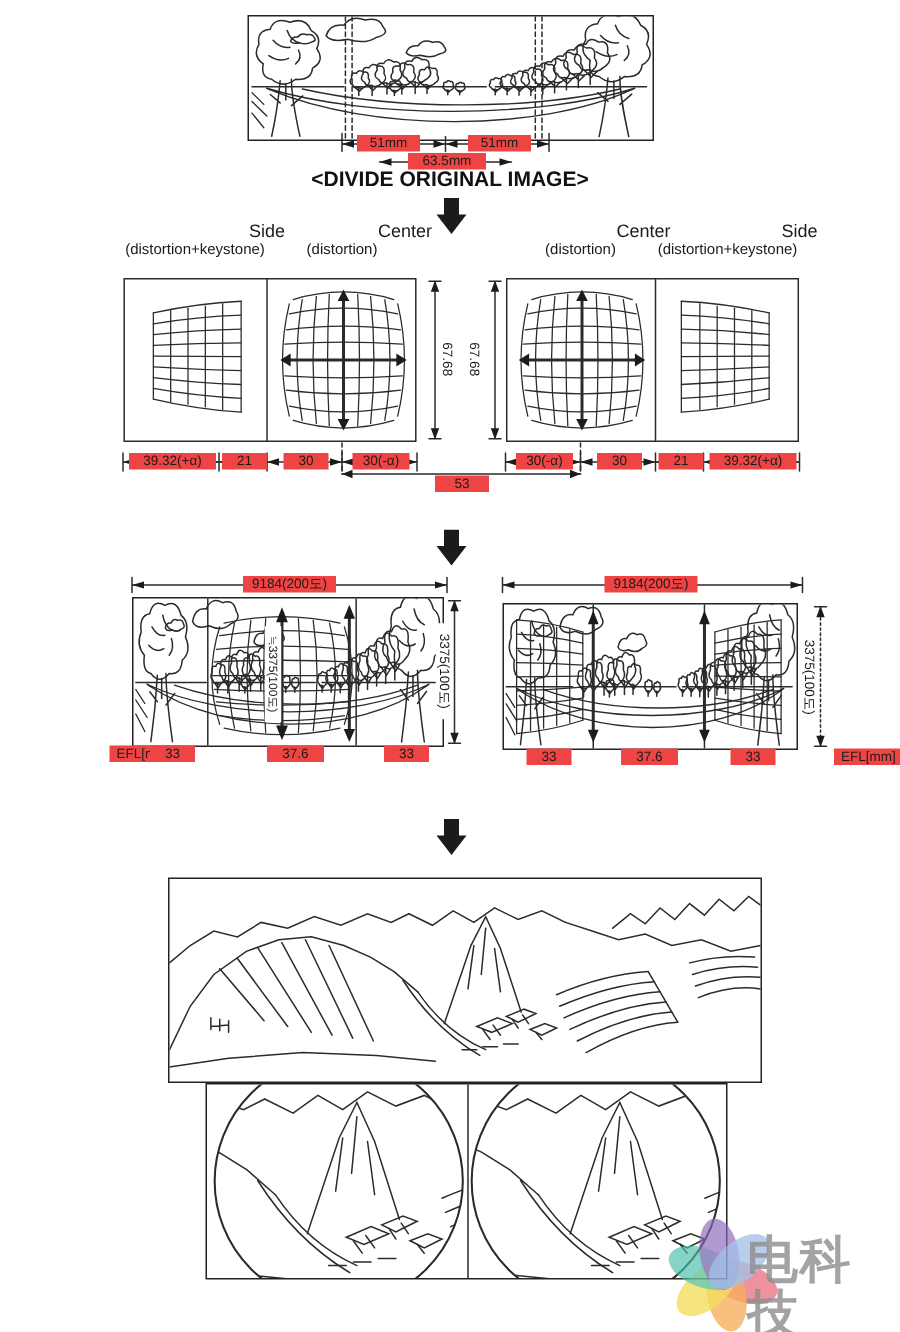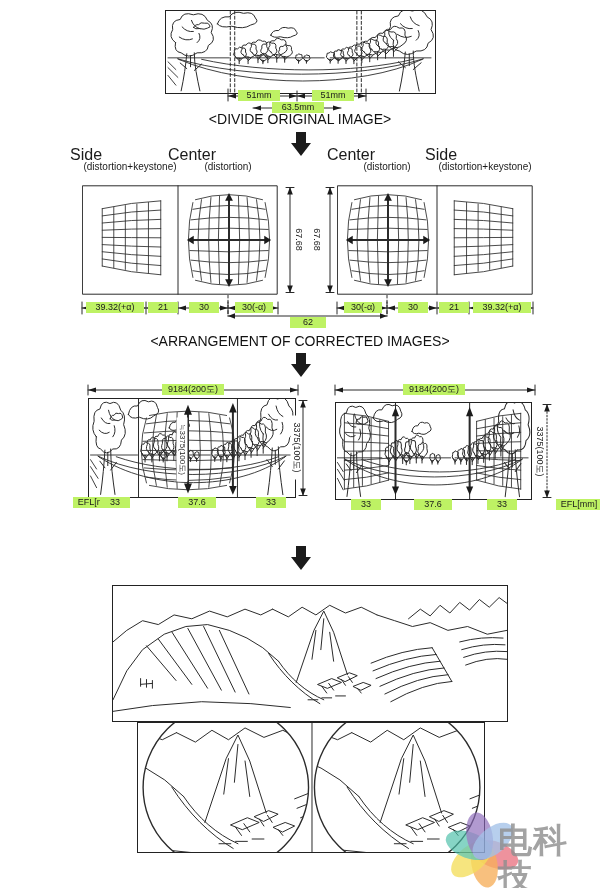--- a/index.html
+++ b/index.html
@@ -9,27 +9,27 @@
   svg path, svg line, svg polyline{stroke:#2b2b2b;fill:none;stroke-width:1;
         vector-effect:non-scaling-stroke;stroke-linecap:round;}
   svg polygon{fill:#1b1b1b;stroke:none;}
   #sceneArt path{stroke-width:.9;}
   #barrelGrid path, #keystoneGrid path{stroke-width:.85;}
   .bold{stroke-width:2px !important;}
   .dash{stroke-dasharray:3 2.2;}
   .dot{stroke-dasharray:1.6 1.8;}
   .boxed{border:1.5px solid #222;box-sizing:border-box;background:#fff;}
   .cap{position:absolute;left:0;width:600px;text-align:center;font-size:14px;
-       font-weight:normal;letter-spacing:0;color:#111;white-space:nowrap;}
+       font-weight:bold;letter-spacing:0;color:#111;white-space:nowrap;}
   .lab{position:absolute;font-size:9px;line-height:11px;text-align:center;
-       background:#bef264;white-space:nowrap;padding:0 1px;}
+       background:#ef4444;white-space:nowrap;padding:0 1px;}
   .vlab{position:absolute;font-size:9px;line-height:11px;text-align:center;
        background:#fff;white-space:nowrap;transform:rotate(90deg);}
   .vlab-sm{font-size:8px;}
-  .ttl{position:absolute;font-size:16px;line-height:13px;text-align:left;white-space:nowrap;}
+  .ttl{position:absolute;font-size:12px;line-height:13px;text-align:right;white-space:nowrap;}
   .sub{position:absolute;font-size:10px;line-height:12px;text-align:center;white-space:nowrap;}
   .darrow{position:absolute;width:20px;height:24px;}
   .petal{stroke:none;}
   #wm-text{position:absolute;font-size:34px;font-weight:bold;color:#8f8f8f;
        opacity:.82;letter-spacing:1px;line-height:36px;}
 </style>
 </head>
 <body>
 
 <div id="page">
@@ -237,23 +237,22 @@
 <div class="lab" style="left:398px;top:302px;width:28px">30</div>
 <div class="lab" style="left:439px;top:302px;width:28px">21</div>
 <div class="lab" style="left:473px;top:302px;width:56px">39.32(+α)</div>
 
 <svg class="abs" style="left:224px;top:295px" width="168" height="28">
   <path class="dash" d="M4,0 V21 M163,0 V21"></path>
   <path d="M4,21 H163"></path>
   <polygon points="4,21 11,18.2 11,23.8"></polygon>
       <polygon points="163,21 156,18.2 156,23.8"></polygon>
 </svg>
-<div class="lab" style="left:290px;top:317px;width:34px">62</div>
-
-<div class="cap" style="top:333px">&lt;ARRANGEMENT OF CORRECTED IMAGES&gt;</div>
+<div class="lab" style="left:290px;top:317px;width:34px">53</div>
+
 <svg class="darrow" style="left:291px;top:353px" viewBox="0 0 20 24">
   <polygon points="5,0 15,0 15,11 20,11 10,24 0,11 5,11"></polygon>
 </svg>
 
 <svg class="abs" style="left:86px;top:384px" width="214" height="12">
   <path d="M2,6 H212 M2,1 V11 M212,1 V11"></path>
   <polygon points="2,6 10,3.6 10,8.4"></polygon>
       <polygon points="212,6 204,3.6 204,8.4"></polygon>
 </svg>
 <div class="lab" style="left:162px;top:384px;width:60px">9184(200도)</div>

